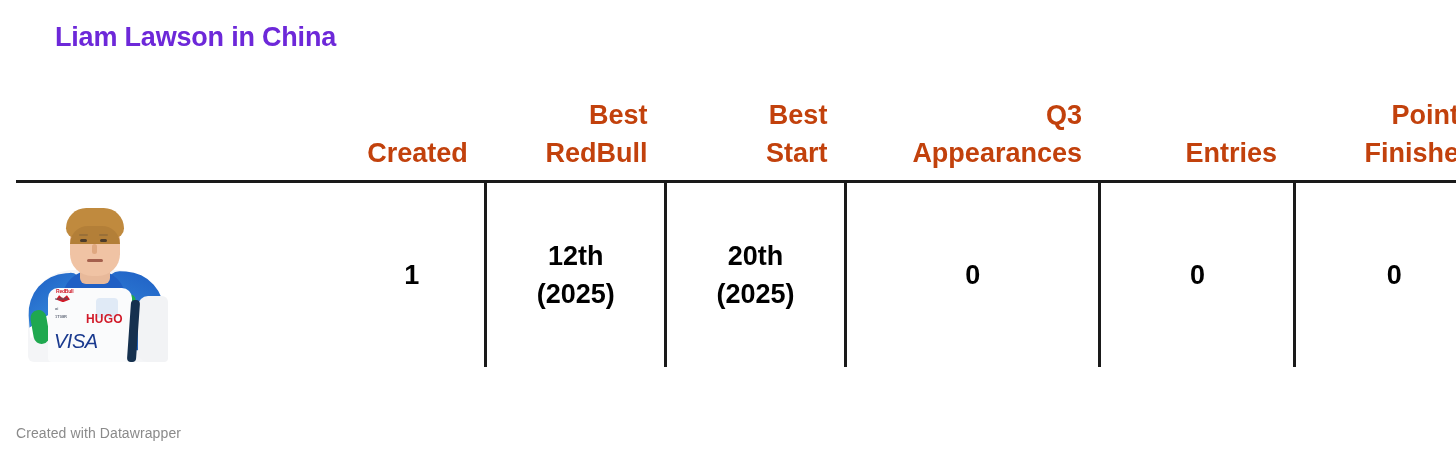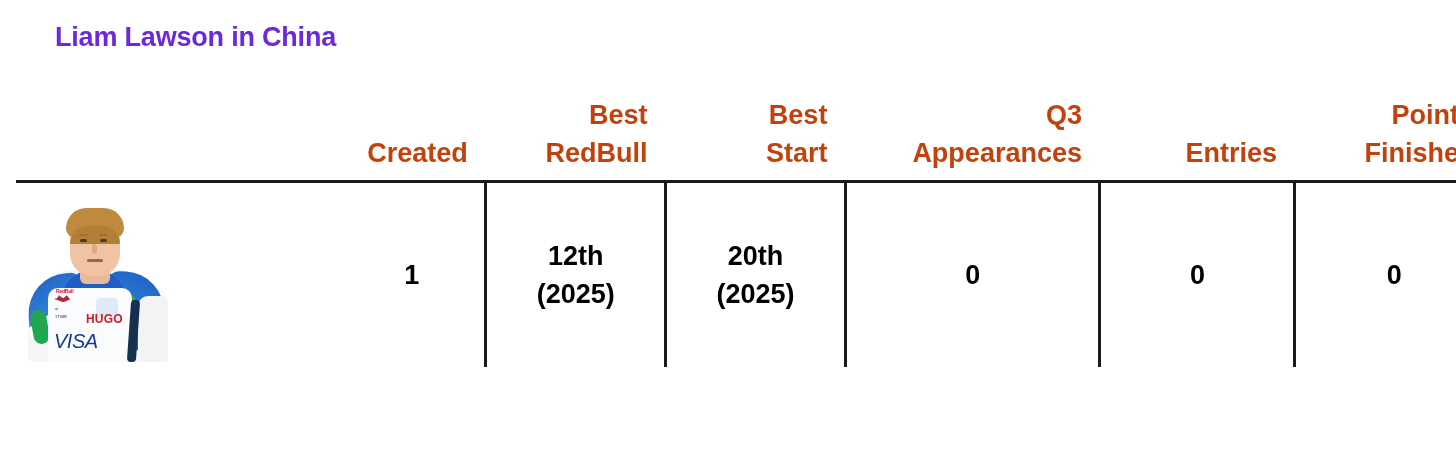--- a/index.html
+++ b/index.html
@@ -458,14 +458,15 @@
           <td class="col-q3">0</td>
 
           <td class="col-podiums">0</td>
 
           <td class="col-points no-rule">0</td>
         </tr>
       </tbody>
     </table>
   </div>
 
+  <div class="footer">Created with Datawrapper</div>
 
 </div>
 
 </body></html>

